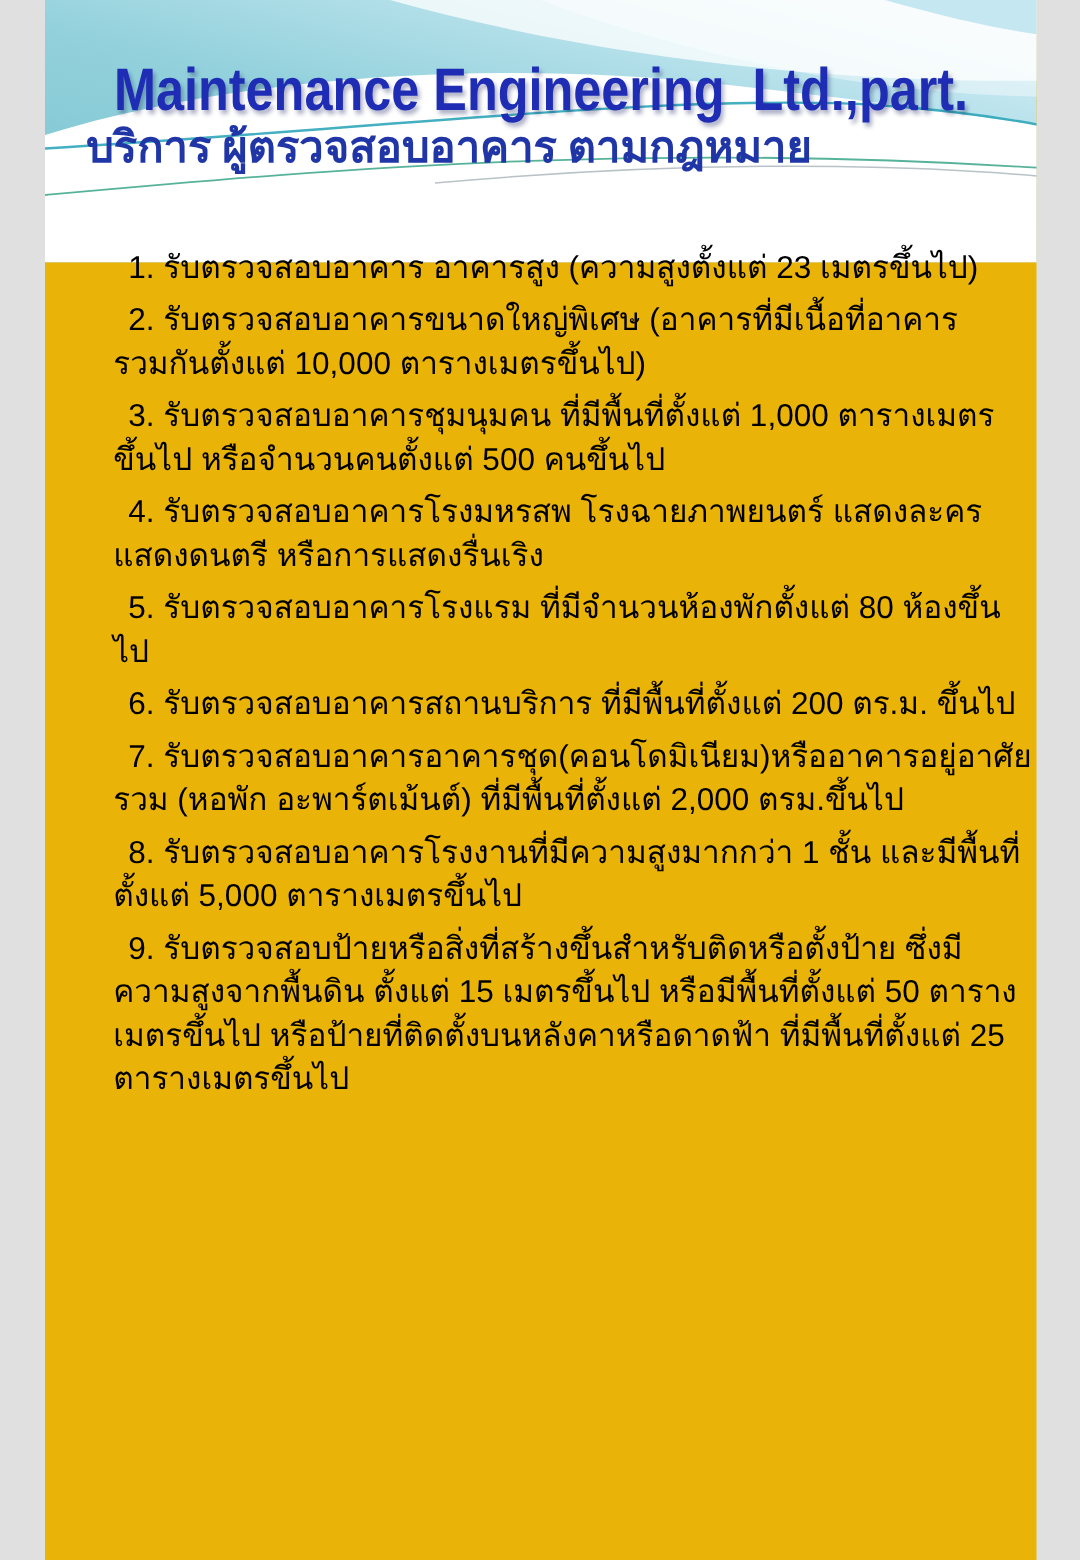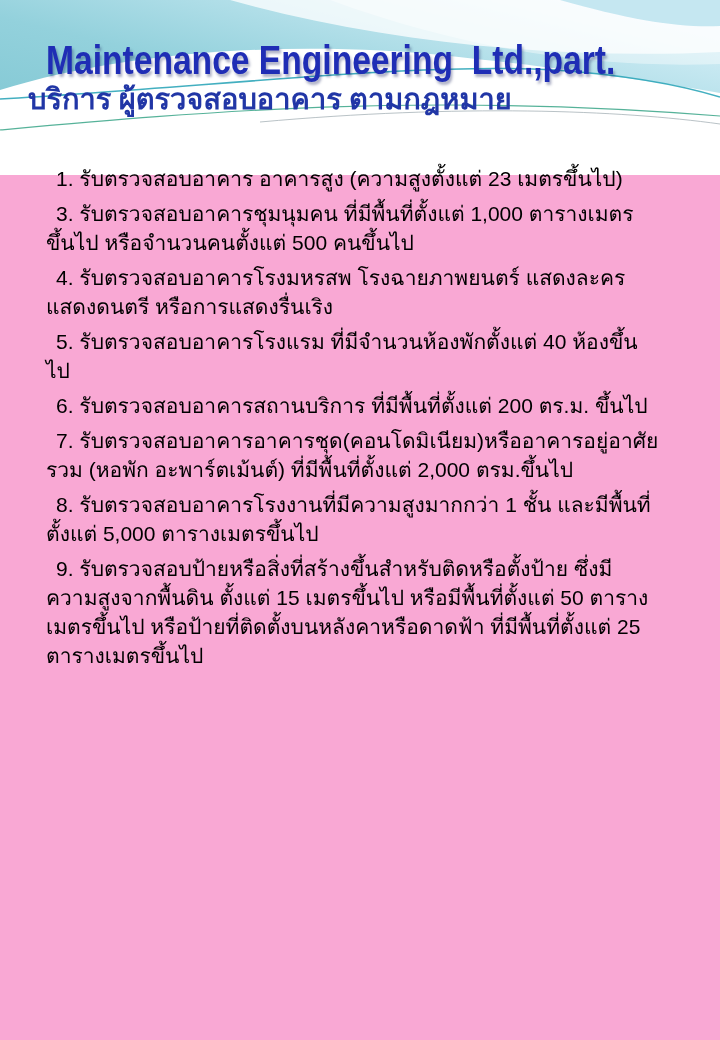--- a/index.html
+++ b/index.html
@@ -1,18 +1,18 @@
 <!DOCTYPE html>
 <html style="--c-title-text: #1F2DB5; --c-subtitle-text: #2136A6; --c-intro-text: #333333; --c-body-text: #000000; --c-header-teal: #79C3CF; --c-header-teal-light: #E9F6FA; --c-accent-line-teal: #2FA6B9; --c-accent-line-green: #2C9F7F; --c-accent-line-gray: #A7B3B8; --c-page-background: #FFFFFF;"><head>
 <meta charset="utf-8">
 <style>
   html,body{margin:0;padding:0;background:#e0e0e0;}
   .slide{
-    position:relative;width:720px;height:1040px;margin:0 auto;
-    background:#f9a8d4;overflow:hidden;
+    position:relative;width:661px;height:1040px;margin:0 auto;
+    background:#eab308;overflow:hidden;
     font-family:"Liberation Sans","DejaVu Sans",sans-serif;
   }
   .hdr{position:absolute;top:0;left:0;width:720px;height:175px;}
   .hdr svg{position:absolute;top:0;left:0;display:block;}
   .title{
     position:absolute;left:46px;top:38px;margin:0;
     font-size:40px;font-weight:bold;white-space:pre;
     color:var(--c-title-text,#1F2DB5);
     transform:scaleX(.84);transform-origin:0 50%;
     text-shadow:2px 3px 3px rgba(20,30,90,.35);
@@ -63,25 +63,27 @@
       <path d="M0,130 C200,112 420,92 720,116" stroke="#2C9F7F" stroke-width="1.2" fill="none" opacity="0.8"></path>
       <path d="M260,122 C460,104 620,110 720,124" stroke="#A7B3B8" stroke-width="1" fill="none" opacity="0.8"></path>
     </svg>
 
     <h1 class="title">Maintenance Engineering  Ltd.,part.</h1>
     <h2 class="subtitle">บริการ ผู้ตรวจสอบอาคาร ตามกฎหมาย</h2>
   </div>
 
   <main class="list" id="list">
       <p class="item">1. รับตรวจสอบอาคาร อาคารสูง (ความสูงตั้งแต่ 23 เมตรขึ้นไป)</p>
+      <p class="item">2. รับตรวจสอบอาคารขนาดใหญ่พิเศษ (อาคารที่มีเนื้อที่อาคาร
+รวมกันตั้งแต่ 10,000 ตารางเมตรขึ้นไป)</p>
       <p class="item">3. รับตรวจสอบอาคารชุมนุมคน ที่มีพื้นที่ตั้งแต่ 1,000 ตารางเมตร
 ขึ้นไป หรือจำนวนคนตั้งแต่ 500 คนขึ้นไป</p>
       <p class="item">4. รับตรวจสอบอาคารโรงมหรสพ โรงฉายภาพยนตร์ แสดงละคร
 แสดงดนตรี หรือการแสดงรื่นเริง</p>
-      <p class="item">5. รับตรวจสอบอาคารโรงแรม ที่มีจำนวนห้องพักตั้งแต่ 40 ห้องขึ้น
+      <p class="item">5. รับตรวจสอบอาคารโรงแรม ที่มีจำนวนห้องพักตั้งแต่ 80 ห้องขึ้น
 ไป</p>
       <p class="item">6. รับตรวจสอบอาคารสถานบริการ ที่มีพื้นที่ตั้งแต่ 200 ตร.ม. ขึ้นไป</p>
       <p class="item">7. รับตรวจสอบอาคารอาคารชุด(คอนโดมิเนียม)หรืออาคารอยู่อาศัย
 รวม (หอพัก อะพาร์ตเม้นต์) ที่มีพื้นที่ตั้งแต่ 2,000 ตรม.ขึ้นไป</p>
       <p class="item">8. รับตรวจสอบอาคารโรงงานที่มีความสูงมากกว่า 1 ชั้น และมีพื้นที่
 ตั้งแต่ 5,000 ตารางเมตรขึ้นไป</p>
       <p class="item">9. รับตรวจสอบป้ายหรือสิ่งที่สร้างขึ้นสำหรับติดหรือตั้งป้าย ซึ่งมี
 ความสูงจากพื้นดิน ตั้งแต่ 15 เมตรขึ้นไป หรือมีพื้นที่ตั้งแต่ 50 ตาราง
 เมตรขึ้นไป หรือป้ายที่ติดตั้งบนหลังคาหรือดาดฟ้า ที่มีพื้นที่ตั้งแต่ 25
 ตารางเมตรขึ้นไป</p>

